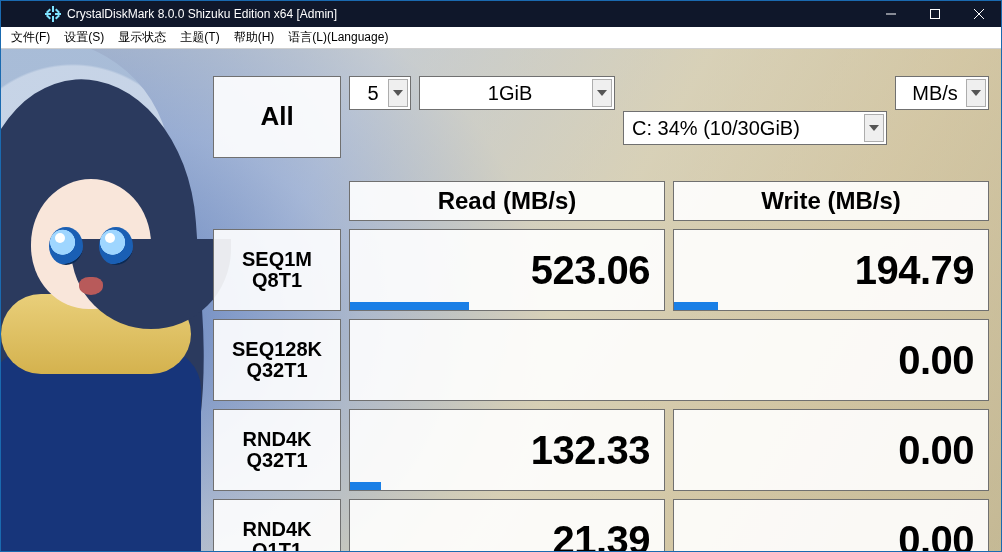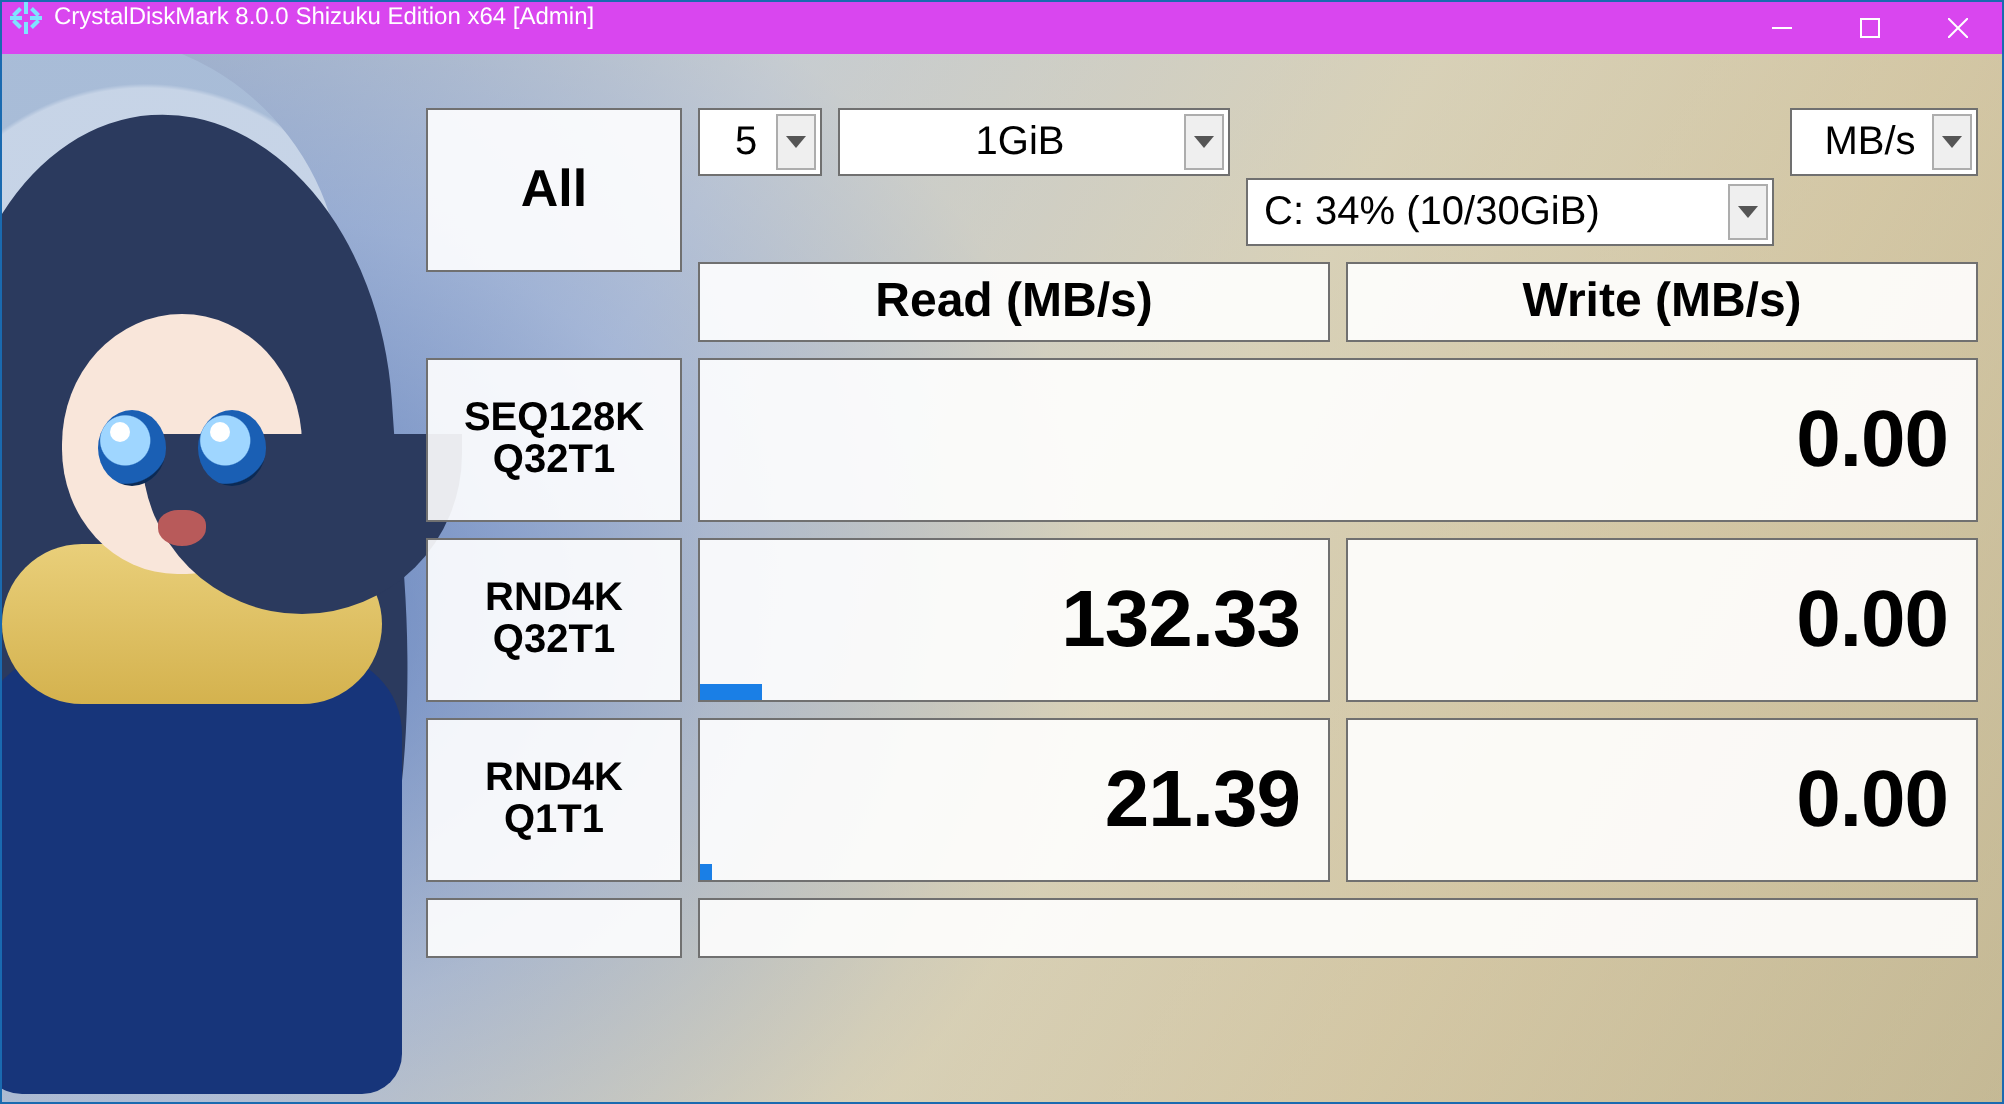--- a/index.html
+++ b/index.html
@@ -1,18 +1,18 @@
 <!DOCTYPE html>
 <html><head>
 <meta charset="utf-8">
 <style>
   * { box-sizing: border-box; margin: 0; padding: 0; }
   html, body { width: 1002px; height: 552px; overflow: hidden; font-family: "Segoe UI", "Microsoft YaHei", sans-serif; }
   .window { width: 1002px; height: 552px; border: 1px solid #1a6ab0; background: #fff; display: flex; flex-direction: column; }
-  .titlebar { height: 26px; background: #d946ef; color: #fff; display: flex; font-size: 12px; }
+  .titlebar { height: 26px; background: #0f172a; color: #fff; display: flex; align-items: center; font-size: 12px; padding-left: 40px; }
   .titlebar .icon { width: 16px; height: 16px; margin: 0 6px 0 4px; display: flex; align-items: center; justify-content: center; }
   .titlebar .title { flex: 1 1 auto; white-space: nowrap; overflow: hidden; }
   .winbtns { display: flex; height: 100%; }
   .winbtn { width: 44px; height: 100%; display: flex; align-items: center; justify-content: center; color: #fff; }
   .winbtn svg { stroke: #fff; stroke-width: 1; fill: none; }
   .menubar { height: 22px; background: #fff; display: flex; align-items: center; font-size: 12px; border-bottom: 1px solid #d0d0d0; padding: 0 4px; gap: 2px; }
   .menuitem { padding: 2px 6px; cursor: default; }
   .client { flex: 1 1 auto; position: relative; overflow: hidden; }
   .bg { position: absolute; inset: 0; background:
       radial-gradient(ellipse 420px 360px at 130px 280px, rgba(40,80,160,0.55), rgba(130,150,190,0.35) 55%, rgba(220,210,180,0.4)),
@@ -47,21 +47,21 @@
   .selgroup { display:flex; gap:8px; flex:1; }
   .sel { display:flex; align-items:center; justify-content:center; font-size:20px; position:relative; background:#fff; }
   .sel .txt { flex:1; text-align:center; padding:0 22px 0 8px; white-space:nowrap; overflow:hidden; }
   .sel .txt.left { text-align:left; }
   .sel .caret { position:absolute; right:2px; top:2px; bottom:2px; width:20px; background:#efefef; border:1px solid #adadad; display:flex; align-items:center; justify-content:center; }
   .sel .caret svg{width:10px;height:6px;}
   .sel.count { width: 62px; }
   .sel.size { width: 196px; }
   .sel.drive { flex:1;margin-top:35px; }
   .sel.unit { width: 94px; }
-  .hdr { flex:1; display:flex; align-items:center; justify-content:center; font-weight:700; font-size:24px; }
+  .hdr { flex:1; display:flex; align-items:center; justify-content:center; font-weight:700; font-size:24px;margin-top:28px; }
   .valcell { flex:1; display:flex; align-items:center; justify-content:flex-end; padding:0 14px; font-weight:800; font-size:40px; letter-spacing:-0.5px; }
   .progress { position:absolute; left:0; bottom:0; height:8px; background:#1a7fe6; }
   .footcell { flex:1; }
   .labelcell.pad, .footcell.pad { background: rgba(255,255,255,0.9); }
 </style>
 </head>
 <body>
 
 <div class="window">
   <div class="titlebar">
@@ -93,20 +93,28 @@
         </div>
       <div class="winbtn close">
           <svg width="10" height="10" viewBox="0 0 10 10">
             <line x1="0" y1="0" x2="10" y2="10"></line>
             <line x1="10" y1="0" x2="0" y2="10"></line>
           </svg>
         </div>
     </div>
   </div>
 
+  <div class="menubar">
+    <div class="menuitem">文件(F)</div>
+    <div class="menuitem">设置(S)</div>
+    <div class="menuitem">显示状态</div>
+    <div class="menuitem">主题(T)</div>
+    <div class="menuitem">帮助(H)</div>
+    <div class="menuitem">语言(L)(Language)</div>
+  </div>
 
   <div class="client">
     <div class="bg"></div>
     <div class="anime">
       <div class="umbrella"></div>
         <div class="umbspokes"></div>
       <div class="hair"></div>
         <div class="body"></div>
         <div class="scarf"></div>
       <div class="face">
@@ -158,20 +166,34 @@
           </div>
         </div>
       </div>
 
       <div class="row hdrrow">
         <div style="width:128px;height:40px;"></div>
         <div class="cell hdr">Read (MB/s)</div>
         <div class="cell hdr">Write (MB/s)</div>
       </div>
 
+      <div class="row datarow">
+        <div class="cell labelcell">
+          <span>SEQ1M</span>
+          <span>Q8T1</span>
+        </div>
+        <div class="cell valcell">
+          <span>523.06</span>
+          <div class="progress" style="width:38%"></div>
+        </div>
+        <div class="cell valcell">
+          <span>194.79</span>
+          <div class="progress" style="width:14%"></div>
+        </div>
+      </div>
 
       <div class="row datarow">
         <div class="cell labelcell">
           <span>SEQ128K</span>
           <span>Q32T1</span>
         </div>
         <div class="cell valcell">
           <span>0.00</span>
           <div class="progress" style="width:0%"></div>
         </div>

